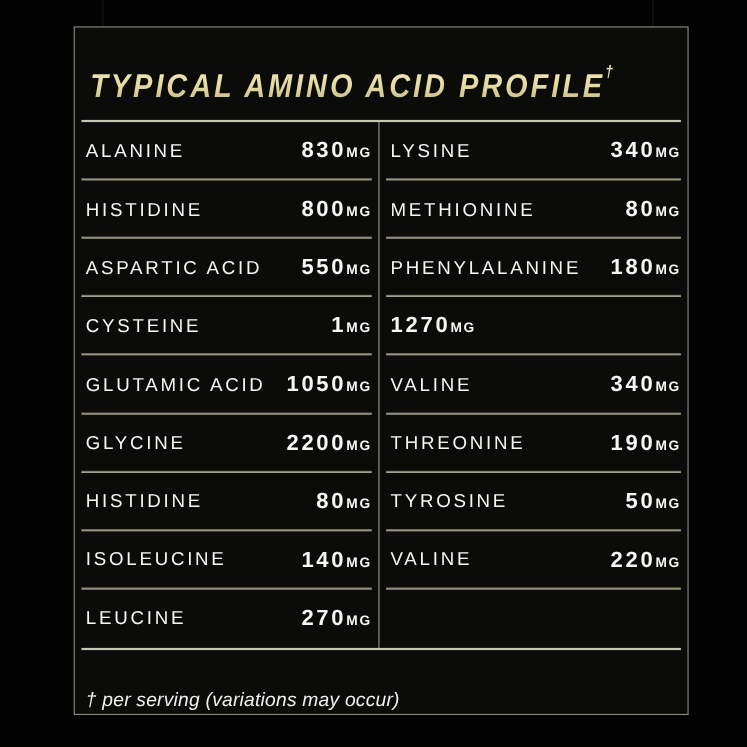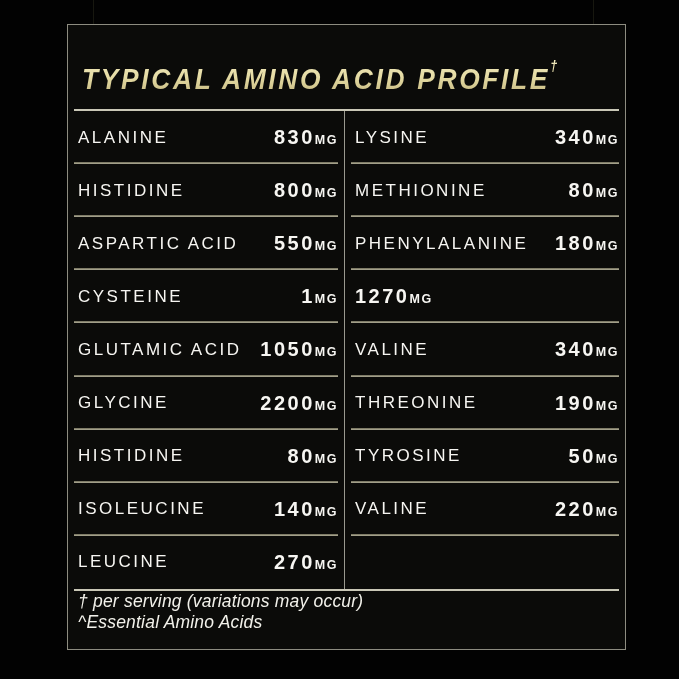--- a/index.html
+++ b/index.html
@@ -52,24 +52,23 @@
     content:'';position:absolute;left:0;right:0;bottom:0;height:2px;
     background:linear-gradient(180deg,#6e6b57 0%,#b3b09a 100%);
   }
   .col.left .row:last-child::after{display:none;}
   .name{font-weight:400;font-size:17px;letter-spacing:2.5px;color:var(--text,#f7f6f2);white-space:nowrap;}
   .amt{font-weight:700;color:var(--text,#f7f6f2);white-space:nowrap;}
   .amt .num{font-size:20px;letter-spacing:2.5px;}
   .amt .unit{font-size:12.5px;letter-spacing:1.5px;}
 
   .footer{
-    height:56px;display:flex;align-items:flex-start;padding-left:10px;
+    height:56px;display:flex;align-items:flex-end;padding-left:10px;
     font-style:italic;font-size:17.5px;letter-spacing:0.2px;
     color:var(--footer_text,#f2f1ea);
-    flex-direction:column;
   }
   .footer .sep{display:inline-block;width:16px;}
 </style>
 </head>
 <body style="--background: #020202; --panel: #0b0b09; --frame_border: #8d8c80; --title_gold: #e5dba3; --rule: #c9c7b6; --vdivider: #9a998f; --text: #f7f6f2; --footer_text: #f2f1ea;">
 
 <div class="crease left"></div>
 <div class="crease right"></div>
 
 <div class="frame">
@@ -164,16 +163,15 @@
   <div class="row">
     <span class="name">VALINE</span>
     <span class="amt"><span class="num">220</span><span class="unit">MG</span></span>
   </div>
 </div>
   </div>
 
   <div class="footer">
     <span>† per serving (variations may occur)</span>
       <span class="sep"></span>
-      <span>^Essential Amino Acids</span>
   </div>
 
 </div>
 
 </body></html>

